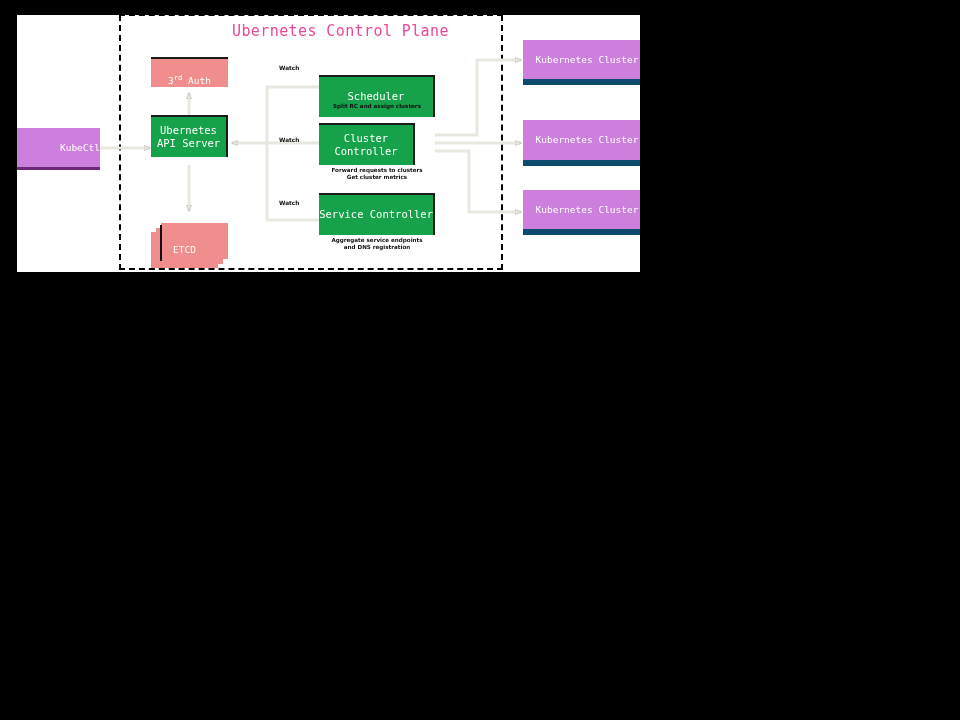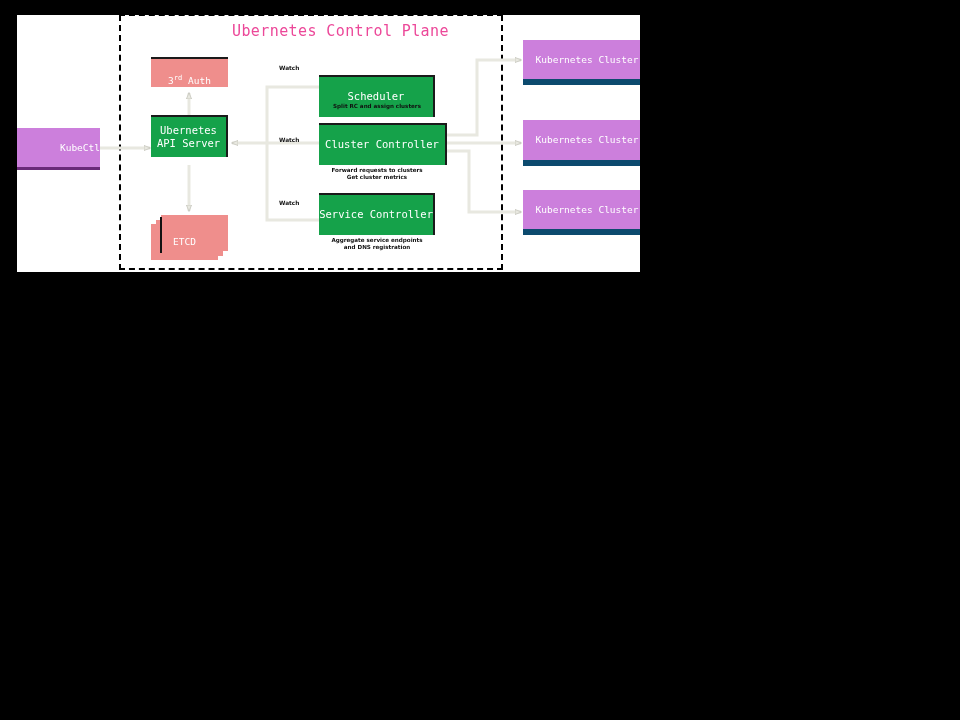--- a/index.html
+++ b/index.html
@@ -89,37 +89,37 @@
       <span class="lbl">
         <span>3</span><sup style="font-size:7px;">rd</sup><span> Auth</span>
       </span>
     </div>
 
     <div class="node green" style="left:134px;top:100px;width:77px;height:42px;justify-content:center;">
       <span class="lbl">Ubernetes
 API Server</span>
     </div>
 
-    <div style="position:absolute;left:134px;top:200px;width:77px;height:57px;">
+    <div style="position:absolute;left:134px;top:208px;width:77px;height:57px;">
       <div class="stack-l" style="left:10px;top:0px;width:67px;height:36px;"></div>
       <div class="stack-l" style="left:5px;top:5px;width:67px;height:36px;"></div>
       <div class="stack-l" style="left:0px;top:9px;width:67px;height:36px;"></div>
       <div class="stack-edge" style="left:9px;top:2px;height:36px;"></div>
       <div class="node" style="left:0px;top:9px;width:67px;height:36px;font-size:9.5px;">
         <span class="lbl">ETCD</span>
       </div>
     </div>
 
     <div class="node green" style="left:302px;top:44px;width:116px;height:42px;margin-top:16px;">
       <span class="lbl">Scheduler</span>
     </div>
     <div class="caption" style="left:292px;top:88px;width:136px;">Split RC and assign clusters</div>
     <div class="edge-lbl" style="left:262px;top:50px;">Watch</div>
 
-    <div class="node green" style="left:302px;top:108px;width:128px;height:42px;">
+    <div class="node green" style="left:302px;top:108px;width:96px;height:42px;">
       <span class="lbl">Cluster Controller</span>
     </div>
     <div class="caption" style="left:292px;top:152px;width:136px;">Forward requests to clusters
 Get cluster metrics</div>
     <div class="edge-lbl" style="left:262px;top:122px;">Watch</div>
 
     <div class="node green" style="left:302px;top:178px;width:116px;height:42px;text-align:right;">
       <span class="lbl">Service Controller</span>
     </div>
     <div class="caption" style="left:290px;top:222px;width:140px;">Aggregate service endpoints

